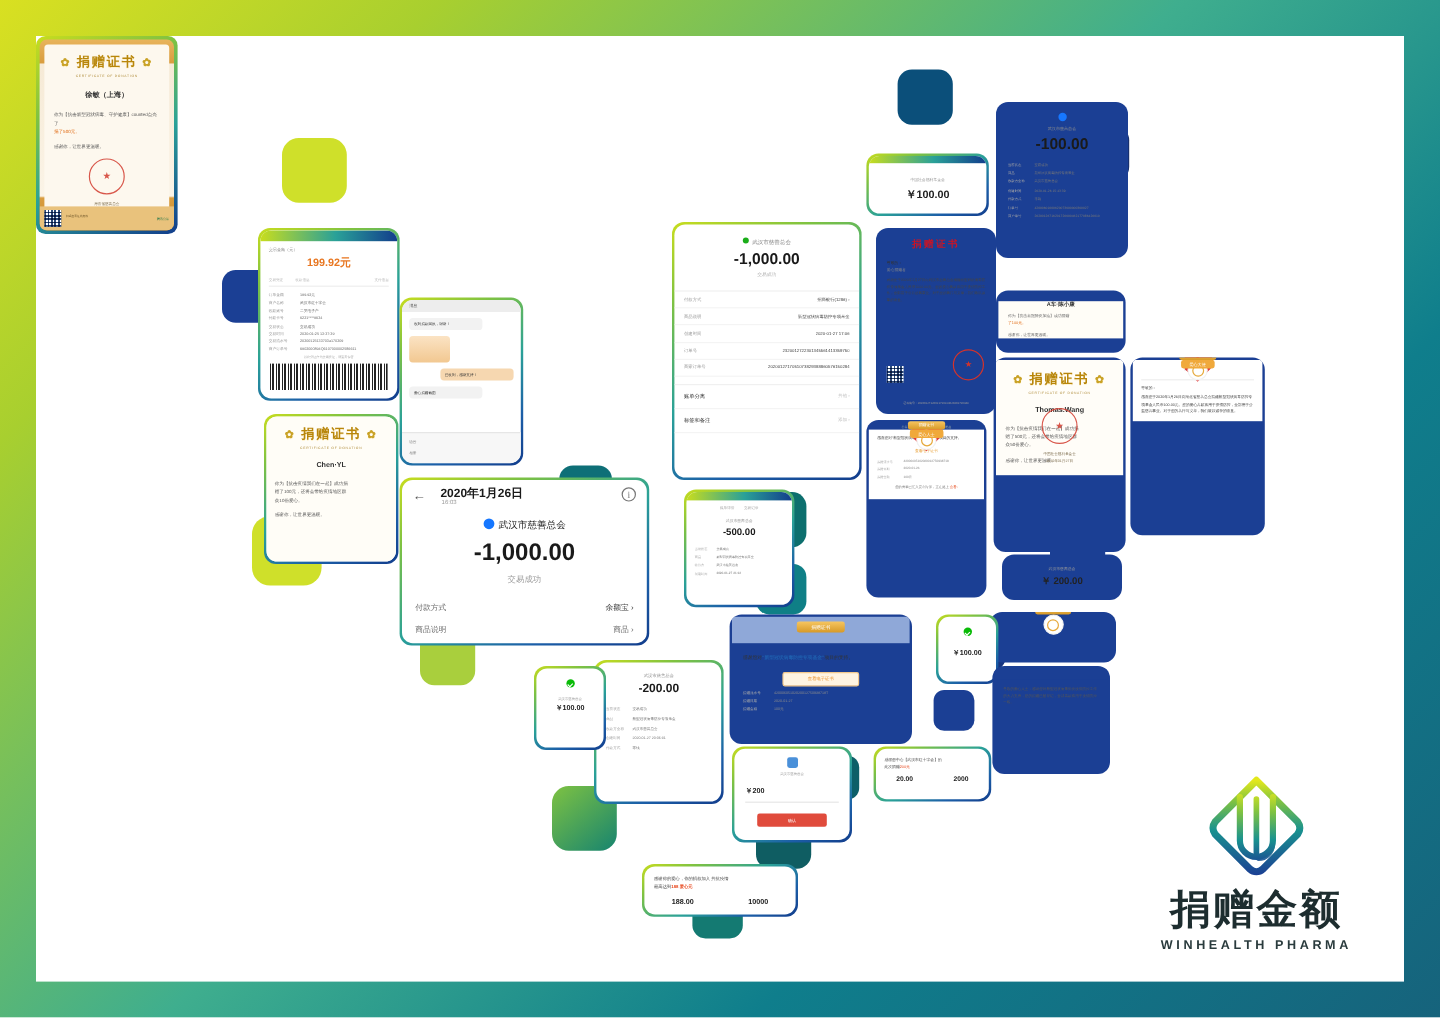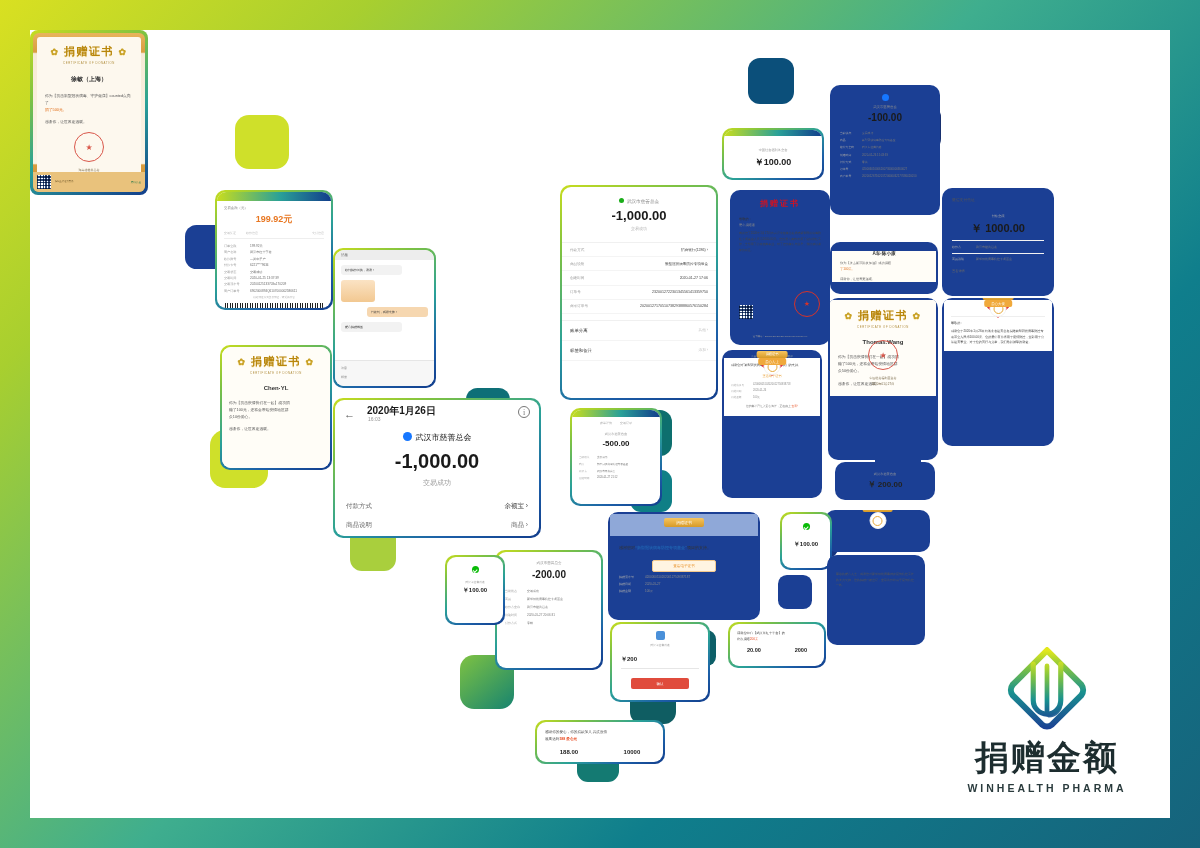--- a/index.html
+++ b/index.html
@@ -79,21 +79,21 @@
   .seal .star{position:absolute;left:50%;top:50%;transform:translate(-50%,-50%);font-size:8px;}
   .cert-org{position:absolute;left:0;right:0;bottom:16px;text-align:center;font-size:3px;color:#7a6a4a;}
   .cert-date{position:absolute;left:0;right:0;bottom:10px;text-align:center;font-size:3px;color:#7a6a4a;}
   .cert-foot{position:absolute;left:0;right:0;bottom:0;height:20px;background:#e9c27c;}
   .qr{width:14px;height:14px;background:
       repeating-linear-gradient(90deg,#2b4a7a 0 1.4px,#fff 1.4px 2.8px),
       repeating-linear-gradient(0deg,#2b4a7a 0 1.4px,transparent 1.4px 2.8px);
       background-blend-mode:multiply;}
 
   
-  .bank { left:185px; top:160px; width:118px; height:120px; }
+  .bank { left:185px; top:160px; width:118px; height:144px; }
   .bank .hdr{height:9px;background:linear-gradient(90deg,#c8dd1e,#2aa198 55%,#123d8c);}
   .bank .t1{font-size:3.4px;color:#888;margin:5px 0 0 7px;}
   .bank .big{font-size:9px;color:#e87722;font-weight:bold;text-align:center;margin-top:3px;}
   .bank .tabs{display:flex;gap:10px;font-size:3px;color:#bbb;margin:5px 7px;border-bottom:.5px solid #eee;padding-bottom:3px;}
   .kv{display:flex;font-size:3.1px;color:#6b6b6b;margin:2.4px 7px;}
   .kv .k{width:26px;color:#9a9a9a;}
   .barcode{height:22px;margin:4px 8px 0;
     background:repeating-linear-gradient(90deg,#222 0 1px,#fff 1px 2px,#222 2px 3.2px,#fff 3.2px 5px);}
   .bcnote{font-size:2.6px;color:#aaa;text-align:center;margin-top:2px;}
 
@@ -156,21 +156,21 @@
   
   .cfund { left:692px; top:98px; width:102px; height:52px; }
   .cfund .hdr{height:6px;background:linear-gradient(90deg,#c8dd1e,#2aa198 55%,#123d8c);}
   .cfund .payee{font-size:3.2px;color:#9a9a9a;text-align:center;margin-top:12px;}
   .cfund .amt{font-size:9px;font-weight:bold;text-align:center;color:#222;margin-top:4px;}
 
   
   .d100 { left:800px; top:55px; width:110px; height:130px; }
   .d100 .dot{width:7px;height:7px;border-radius:50%;background:#1677ff;margin:7px auto 0;}
   .d100 .payee{font-size:3.4px;color:#8d8d8d;text-align:center;margin-top:4px;}
-  .d100 .amt{font-size:10px;font-weight:bold;text-align:center;color:#1a1a1a;margin-top:3px;}
+  .d100 .amt{font-size:13px;font-weight:bold;text-align:center;color:#1a1a1a;margin-top:3px;}
   .d100 .li{display:flex;font-size:2.8px;color:#777;margin:3.2px 8px;}
   .d100 .li .k{width:22px;color:#a5a5a5;}
 
   
   .mini1 { left:800px; top:212px; width:108px; height:52px; }
   .mini1 .n{font-size:4.6px;text-align:center;color:#333;margin-top:7px;font-weight:bold;}
   .mini1 .b{font-size:3.2px;color:#666;line-height:1.8;margin:5px 8px 0;}
   .mini1 .b .hl{color:#e06a12;}
 
   
@@ -575,36 +575,20 @@
           </div>
           <div class="cert-org">中国社会福利基金会</div>
           <div class="cert-date">2020年01月27日</div>
           <div class="seal">
               <span class="star">★</span>
             </div>
         </div>
       </div>
     </div>
 
-    <div class="card plainframe wxv">
-      <div class="inner">
-        <div class="t">微信支付凭证</div>
-        <div class="lbl">付款金额</div>
-        <div class="amt">￥ 1000.00</div>
-        <div class="li">
-            <span class="k">收款方</span>
-            <span>武汉市慈善总会</span>
-          </div>
-        <div class="li">
-            <span class="k">商品说明</span>
-            <span>新型冠状病毒防控专项基金</span>
-          </div>
-        <div class="more">查看详情</div>
-      </div>
-    </div>
 
     <div class="card plainframe hero1">
       <div class="inner hero">
         <div class="toptxt">公益项目由基金会、慈善组织等发起</div>
         <div class="top">
           <div class="heart"></div>
           <div class="ribbon">爱心人士</div>
         </div>
         <div class="mid">
           <div class="medal"></div>

